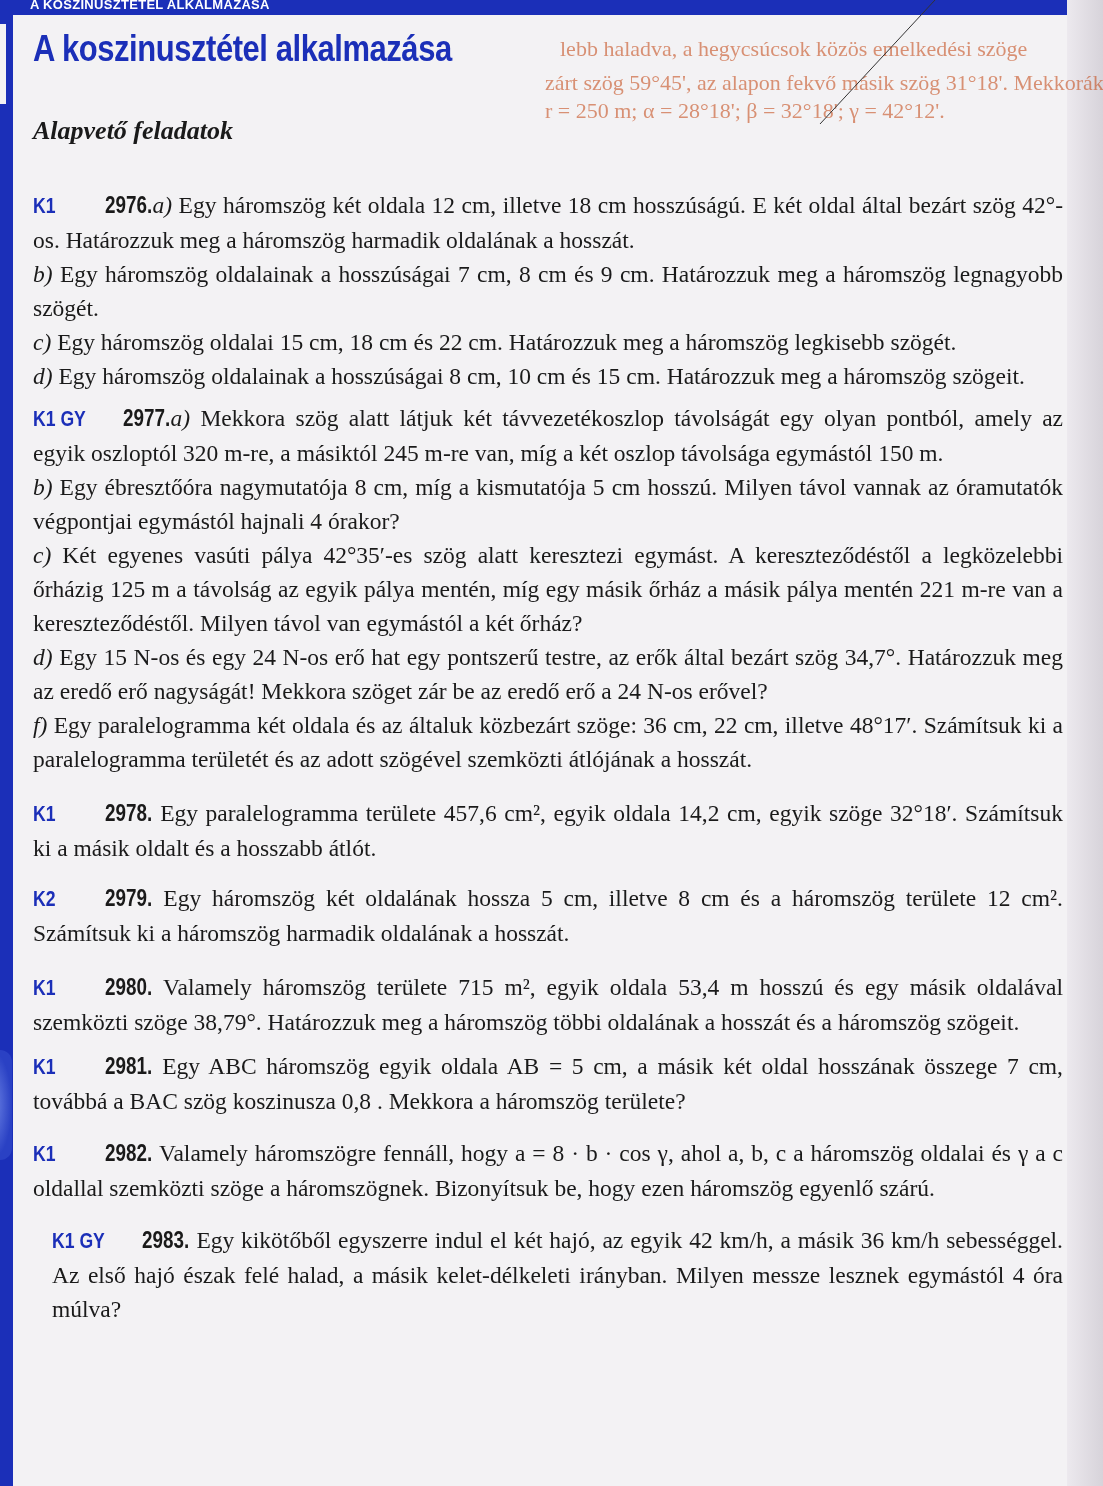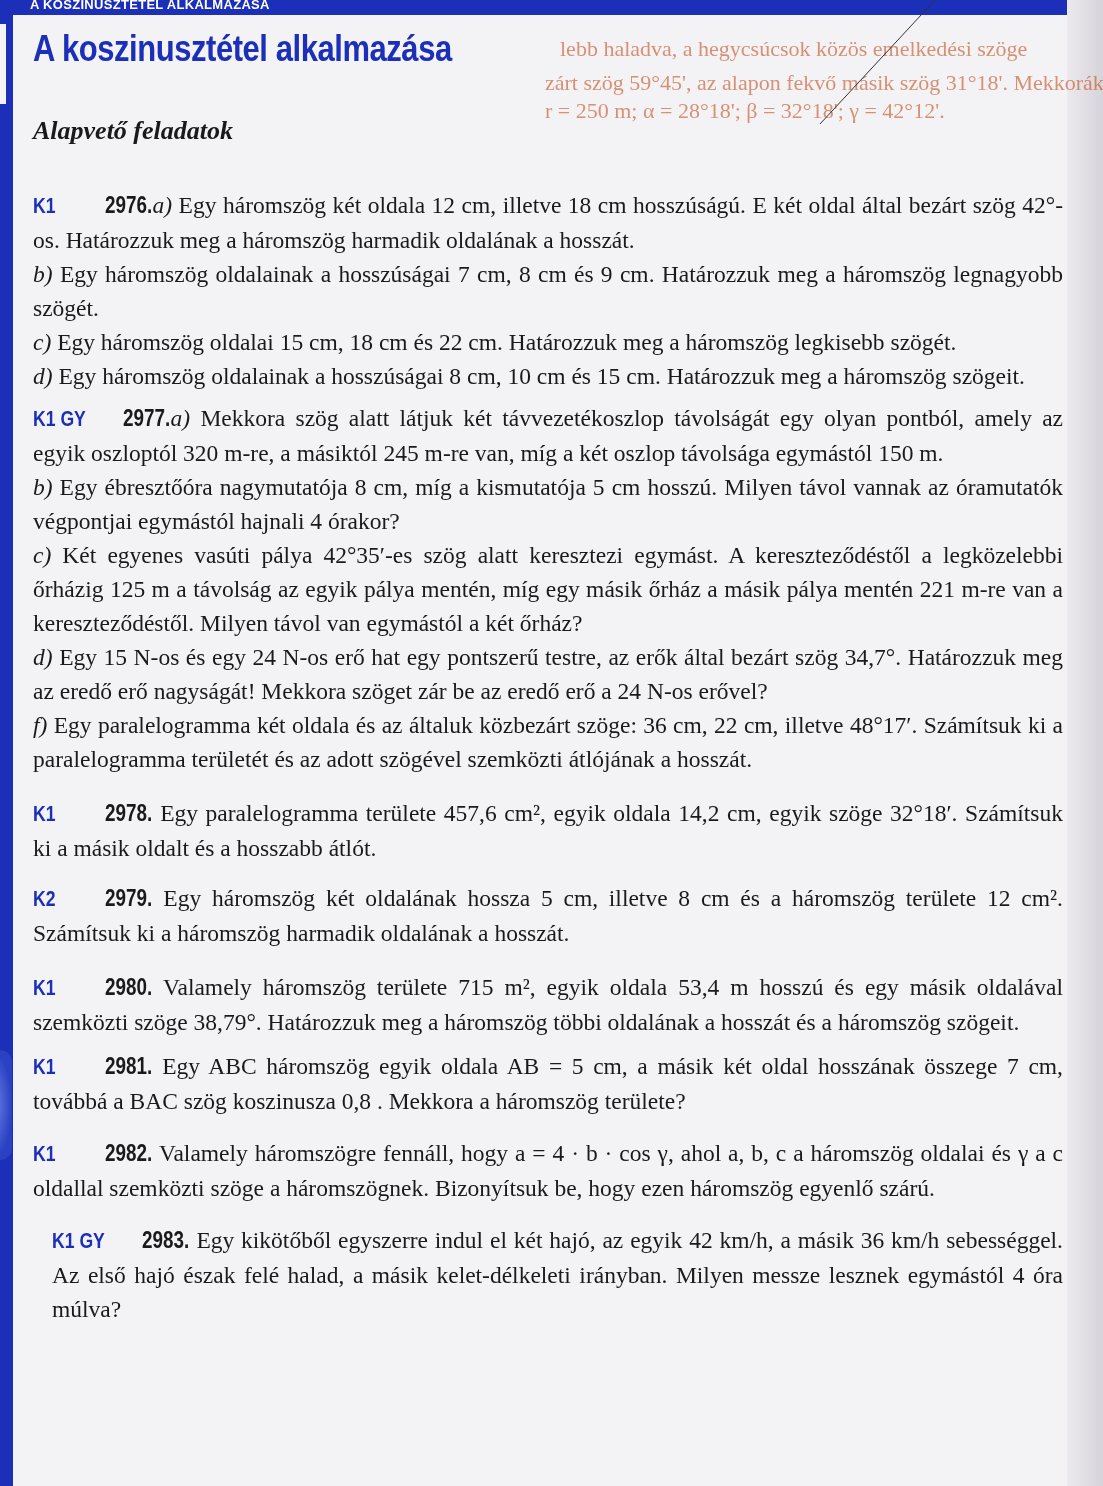--- a/index.html
+++ b/index.html
@@ -114,18 +114,18 @@
     <div class="problem body-text" style="margin-top: 16px;">
       <div><span class="level-slot"><span class="level">K2</span></span><span class="num">2979.</span><span> Egy háromszög két oldalának hossza 5 cm, illetve 8 cm és a háromszög területe 12 cm². Számítsuk ki a háromszög harmadik oldalának a hosszát.</span></div>
     </div>
     <div class="problem body-text" style="margin-top: 20px;">
       <div><span class="level-slot"><span class="level">K1</span></span><span class="num">2980.</span><span> Valamely háromszög területe 715 m², egyik oldala 53,4 m hosszú és egy másik oldalával szemközti szöge 38,79°. Határozzuk meg a háromszög többi oldalának a hosszát és a háromszög szögeit.</span></div>
     </div>
     <div class="problem body-text" style="">
       <div><span class="level-slot"><span class="level">K1</span></span><span class="num">2981.</span><span> Egy ABC háromszög egyik oldala AB = 5 cm, a másik két oldal hosszának összege 7 cm, továbbá a BAC szög koszinusza 0,8 . Mekkora a háromszög területe?</span></div>
     </div>
     <div class="problem body-text" style="margin-top: 18px;">
-      <div><span class="level-slot"><span class="level">K1</span></span><span class="num">2982.</span><span> Valamely háromszögre fennáll, hogy a = 4 · b · cos γ, ahol a, b, c a háromszög oldalai és γ a c oldallal szemközti szöge a háromszögnek. Bizonyítsuk be, hogy ezen háromszög egyenlő szárú.</span></div>
+      <div><span class="level-slot"><span class="level">K1</span></span><span class="num">2982.</span><span> Valamely háromszögre fennáll, hogy a = 8 · b · cos γ, ahol a, b, c a háromszög oldalai és γ a c oldallal szemközti szöge a háromszögnek. Bizonyítsuk be, hogy ezen háromszög egyenlő szárú.</span></div>
     </div>
     <div class="problem body-text" style="margin-top: 18px; margin-left: 19px;">
       <div><span class="level-slot wide"><span class="level">K1 GY</span></span><span class="num">2983.</span><span> Egy kikötőből egyszerre indul el két hajó, az egyik 42 km/h, a másik 36 km/h sebességgel. Az első hajó észak felé halad, a másik kelet-délkeleti irányban. Milyen messze lesznek egymástól 4 óra múlva?</span></div>
     </div>
   </div>
 
 </body></html>

